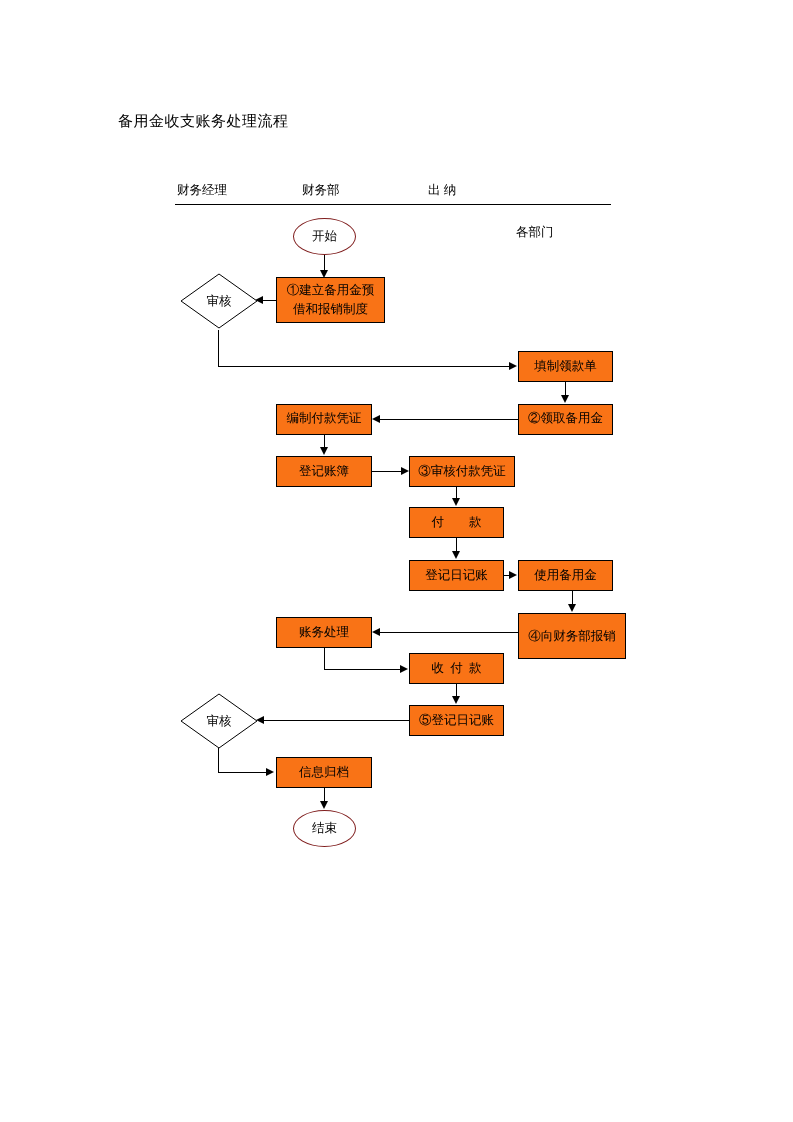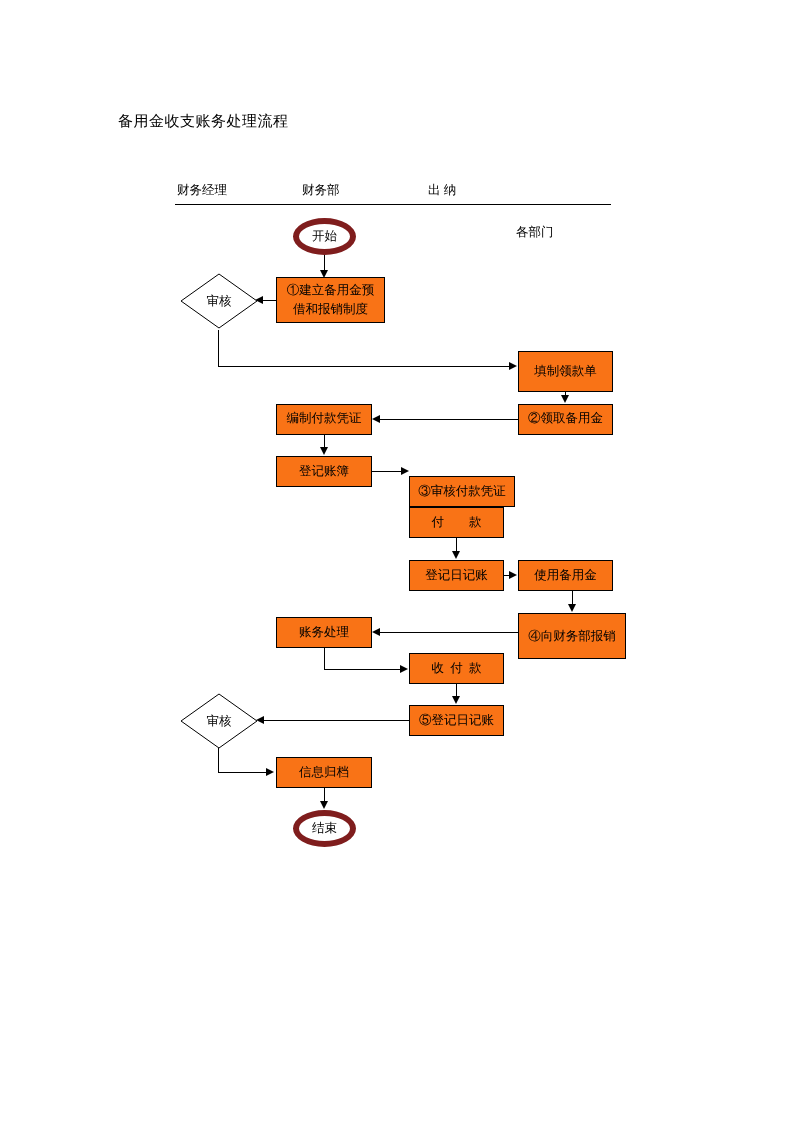--- a/index.html
+++ b/index.html
@@ -61,21 +61,21 @@
     white-space: pre;
     z-index: 3;
   }
   .node.two-line {
     white-space: pre-line;
     line-height: 1.5;
   }
   .oval {
     position: absolute;
     box-sizing: border-box;
-    border: 6px solid #7f1d1d;
+    border: 1px solid #7f1d1d;
     border-radius: 50%;
     background: #ffffff;
     display: flex;
     align-items: center;
     justify-content: center;
     font-size: 12.5px;
     z-index: 3;
   }
   .diamond-wrap {
     position: absolute;
@@ -203,37 +203,37 @@
       <polygon points="39,1 77,28 39,55 1,28" fill="#ffffff" stroke="#000000" stroke-width="1"></polygon>
     </svg>
     <div class="diamond-label">审核</div>
   </div>
 
   <div class="node two-line" style="left:276px; top:277px; width:109px; height:46px;">
     <span>①建立备用金预
 借和报销制度</span>
   </div>
 
-  <div class="node" style="left:518px; top:351px; width:95px; height:41px;">
+  <div class="node" style="left:518px; top:351px; width:95px; height:31px;">
     <span>填制领款单</span>
   </div>
 
   <div class="node" style="left:518px; top:404px; width:95px; height:31px;font-family:Liberation Mono, monospace;">
     <span>②领取备用金</span>
   </div>
 
   <div class="node" style="left:276px; top:404px; width:96px; height:31px;font-family:Liberation Mono, monospace;">
     <span>编制付款凭证</span>
   </div>
 
   <div class="node" style="left:276px; top:456px; width:96px; height:31px;">
     <span>登记账簿</span>
   </div>
 
-  <div class="node" style="left:409px; top:456px; width:106px; height:31px;margin-top:20px;">
+  <div class="node" style="left:409px; top:456px; width:106px; height:31px;">
     <span>③审核付款凭证</span>
   </div>
 
   <div class="node" style="left:409px; top:507px; width:95px; height:31px;">
     <span>付        款</span>
   </div>
 
   <div class="node" style="left:409px; top:560px; width:95px; height:31px;">
     <span>登记日记账</span>
   </div>

